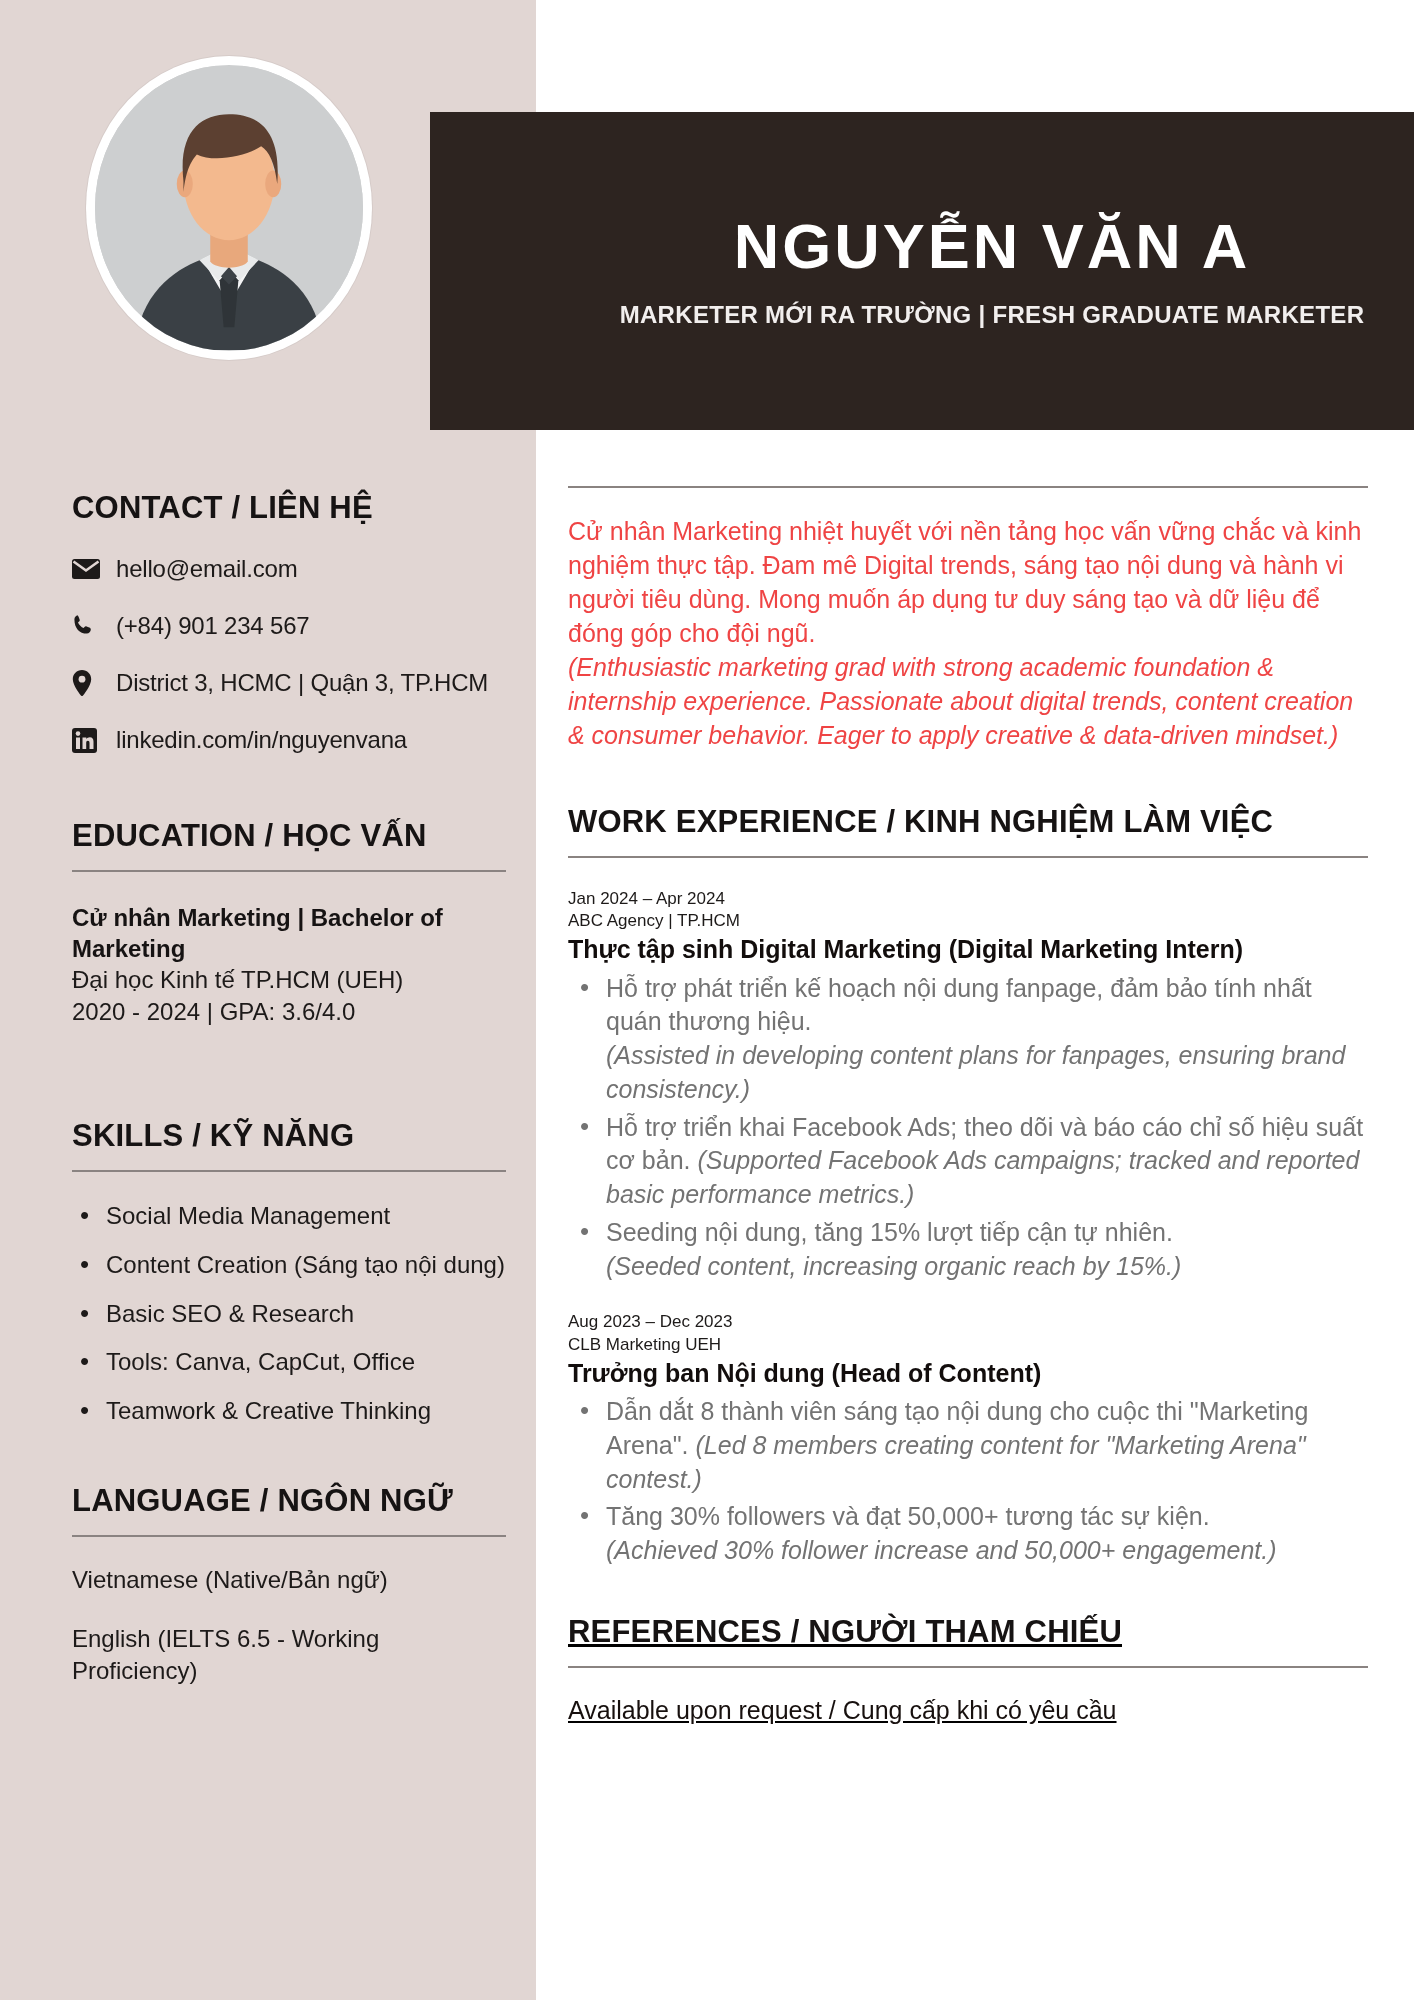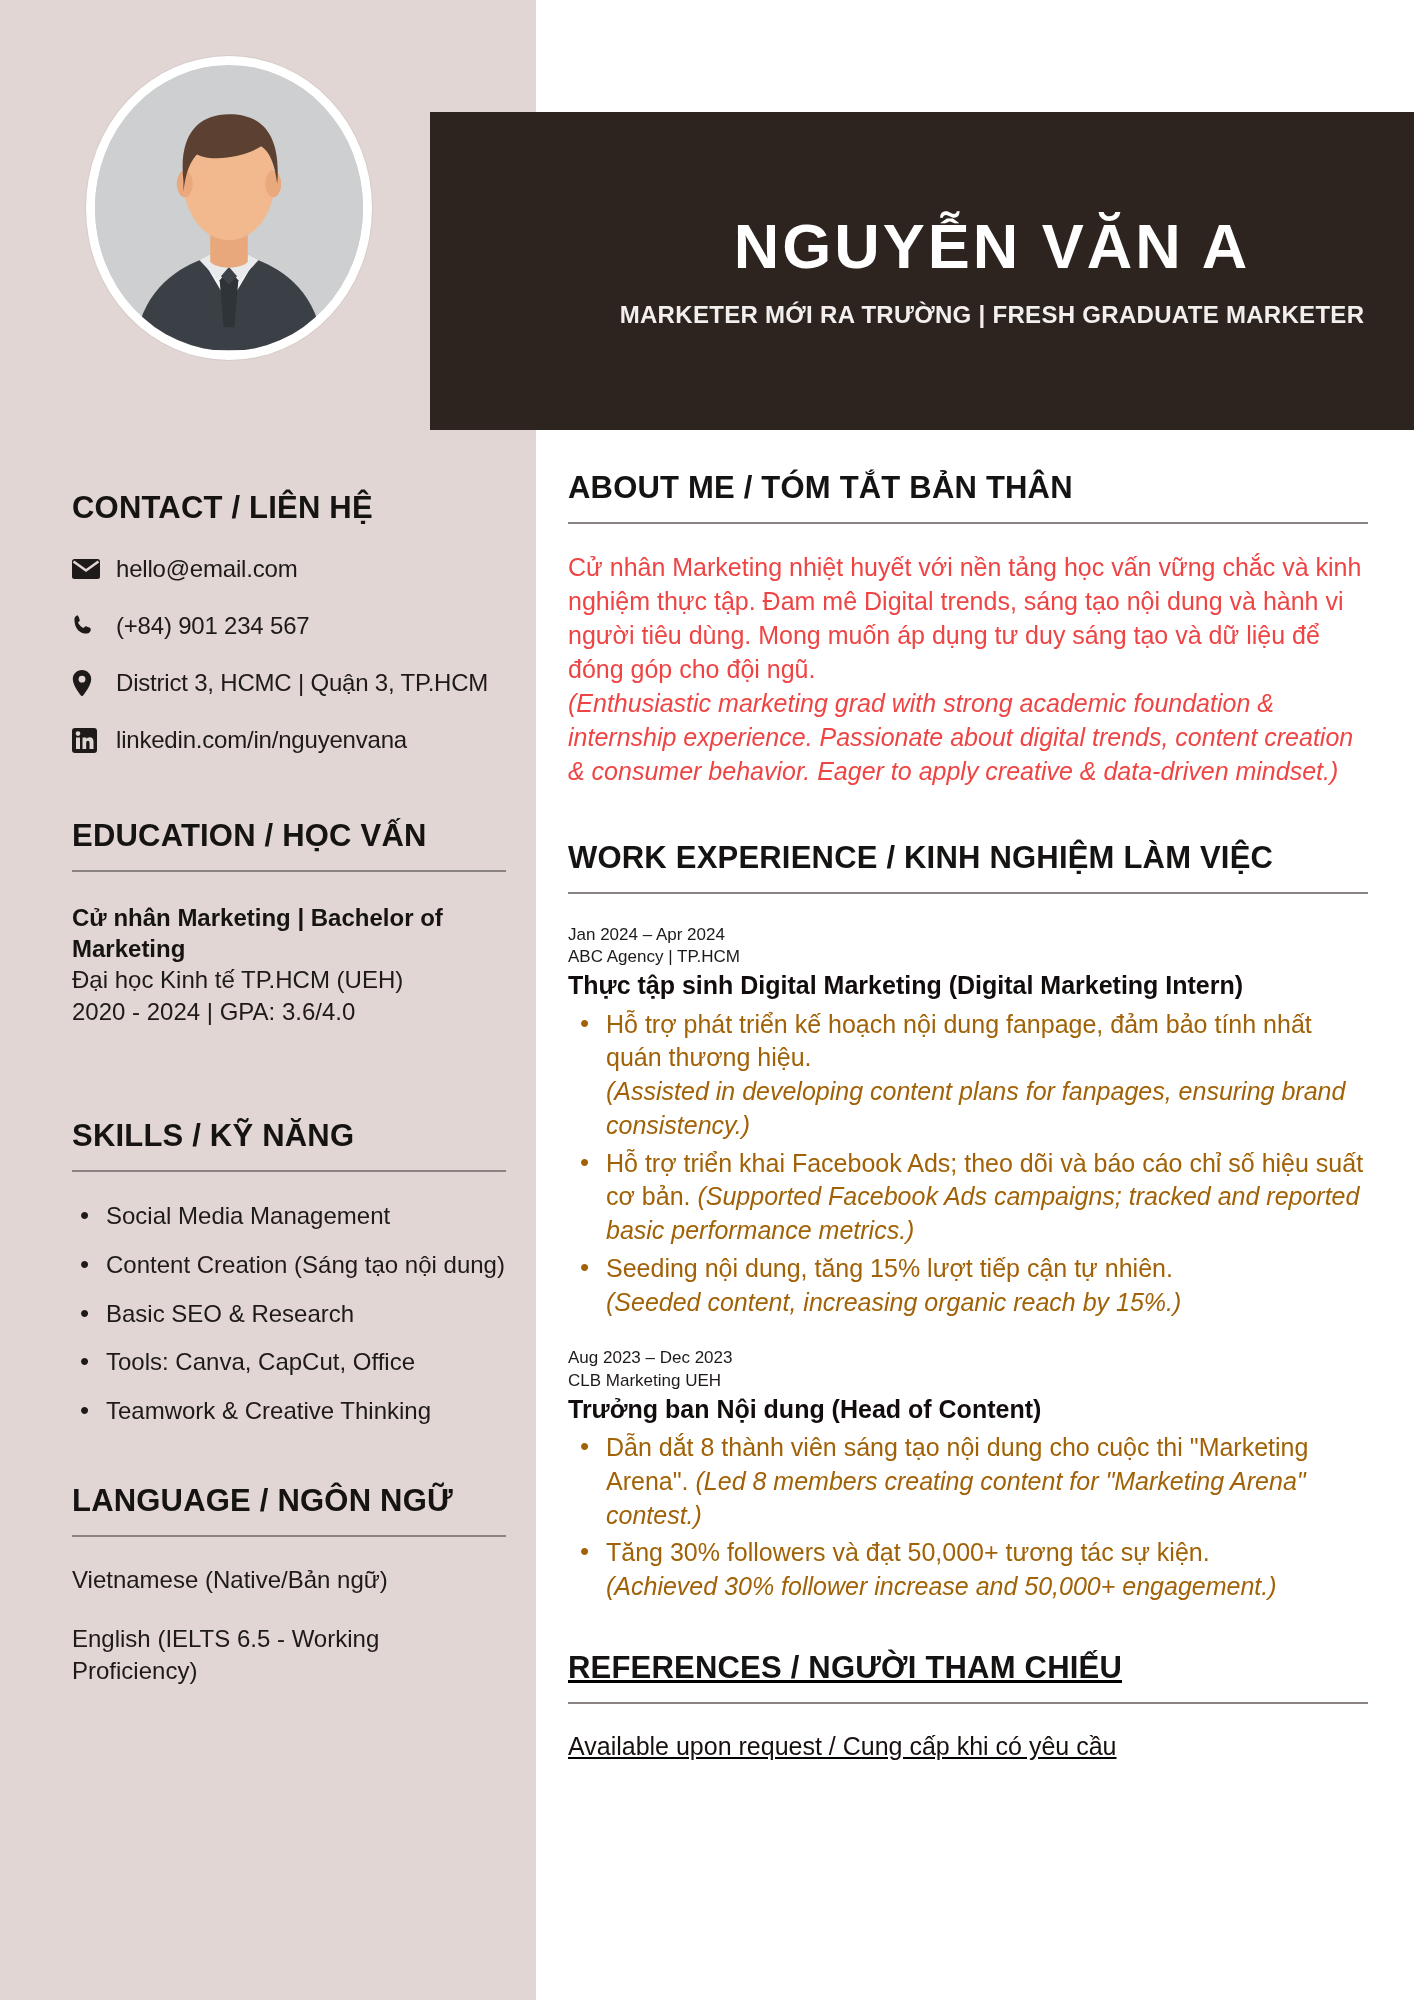--- a/index.html
+++ b/index.html
@@ -185,21 +185,21 @@
     font-weight: bold;
     color: #120d0c;
     line-height: 1.3;
     margin-top: 1px;
   }
   ul.job-bullets { list-style: none; margin-top: 6px; }
   ul.job-bullets li {
     position: relative;
     padding-left: 38px;
     font-size: 25px;
-    color: #a16207;
+    color: #737373;
     line-height: 1.35;
     margin-top: 4px;
   }
   ul.job-bullets li::before {
     content: "•";
     position: absolute;
     left: 12px; top: -2px;
     font-size: 26px;
   }
   .it { font-style: italic; }
@@ -322,21 +322,20 @@
       <div class="rule"></div>
       <div class="lang-line">Vietnamese (Native/Bản ngữ)</div>
       <div class="lang-line">English (IELTS 6.5 - Working Proficiency)</div>
     </div>
 
   </div>
 
   <div id="right-content">
 
     <div>
-      <div class="sec-h">ABOUT ME / TÓM TẮT BẢN THÂN</div>
       <div class="rule"></div>
       <div class="para">Cử nhân Marketing nhiệt huyết với nền tảng học vấn vững chắc và kinh nghiệm thực tập. Đam mê Digital trends, sáng tạo nội dung và hành vi người tiêu dùng. Mong muốn áp dụng tư duy sáng tạo và dữ liệu để đóng góp cho đội ngũ.</div>
       <div class="para ital">(Enthusiastic marketing grad with strong academic foundation &amp; internship experience. Passionate about digital trends, content creation &amp; consumer behavior. Eager to apply creative &amp; data-driven mindset.)</div>
     </div>
 
     <div style="margin-top:52px;">
       <div class="sec-h">WORK EXPERIENCE / KINH NGHIỆM LÀM VIỆC</div>
       <div class="rule"></div>
 
       <div class="job">

